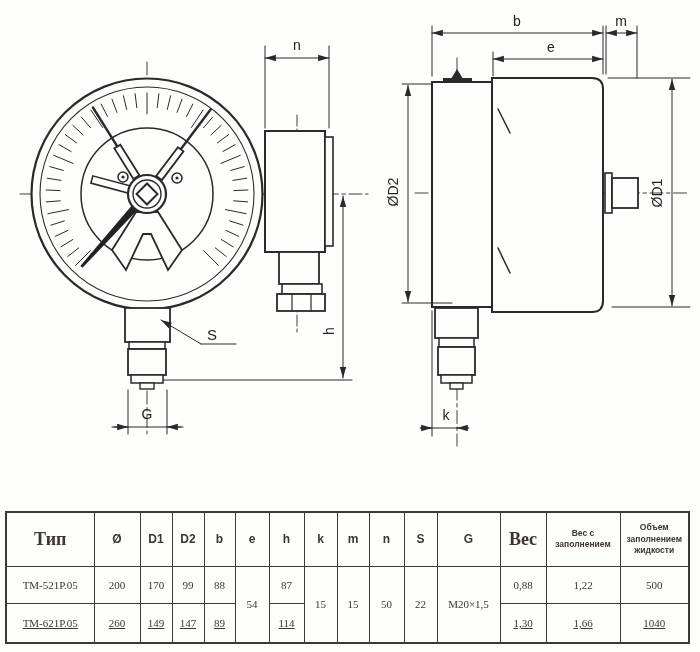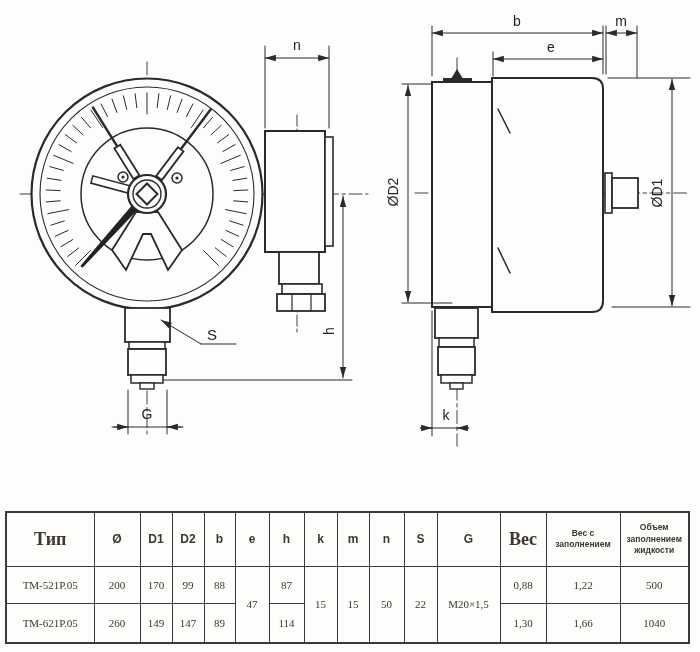--- a/index.html
+++ b/index.html
@@ -14,21 +14,21 @@
     border-collapse:collapse;table-layout:fixed;
     font-family:"Liberation Serif", serif;color:#3d3531;
   }
   table.dim td,table.dim th{
     border:1.4px solid #3a3a3a;text-align:center;vertical-align:middle;
     padding:0 1px;overflow:hidden;
   }
   table.dim{border:2px solid #3a3a3a;}
   tr.hdr{height:54px;}
   tr.r1{height:37px;}
-  tr.r2{height:40px;}
+  tr.r2{height:40px;text-decoration:underline;}
   th.t-big{font-size:18px;font-weight:bold;font-family:"Liberation Serif",serif;}
   th.t-dim{font-size:12px;font-weight:bold;font-family:"Liberation Sans",sans-serif;}
   th.t-small{font-size:8.5px;font-weight:bold;font-family:"Liberation Sans",sans-serif;line-height:1.35;}
   td.v{font-size:11px;}
 </style>
 </head>
 <body>
 
 <svg class="drawing" width="700" height="510" viewBox="0 0 700 510">
   <defs>
@@ -281,21 +281,21 @@
     <th class="t-big">Вес</th>
     <th class="t-small">Вес с заполнением</th>
     <th class="t-small">Объем заполнением жидкости</th>
   </tr>
   <tr class="r1">
     <td class="v">ТМ-521Р.05</td>
     <td class="v">200</td>
     <td class="v">170</td>
     <td class="v">99</td>
     <td class="v">88</td>
-    <td class="v" rowspan="2">47</td>
+    <td class="v" rowspan="2">54</td>
     <td class="v">87</td>
     <td class="v" rowspan="2">15</td>
     <td class="v" rowspan="2">15</td>
     <td class="v" rowspan="2">50</td>
     <td class="v" rowspan="2">22</td>
     <td class="v" rowspan="2">М20×1,5</td>
     <td class="v">0,88</td>
     <td class="v">1,22</td>
     <td class="v">500</td>
   </tr>

